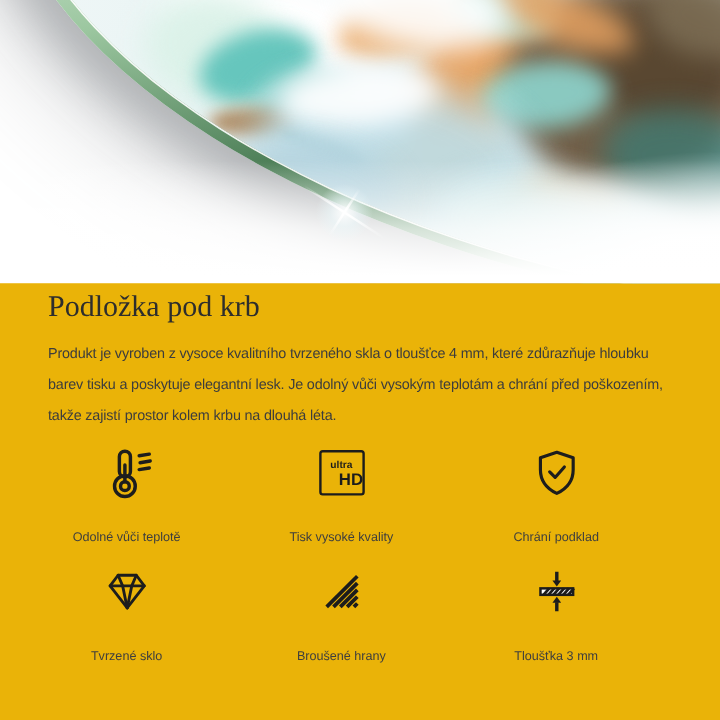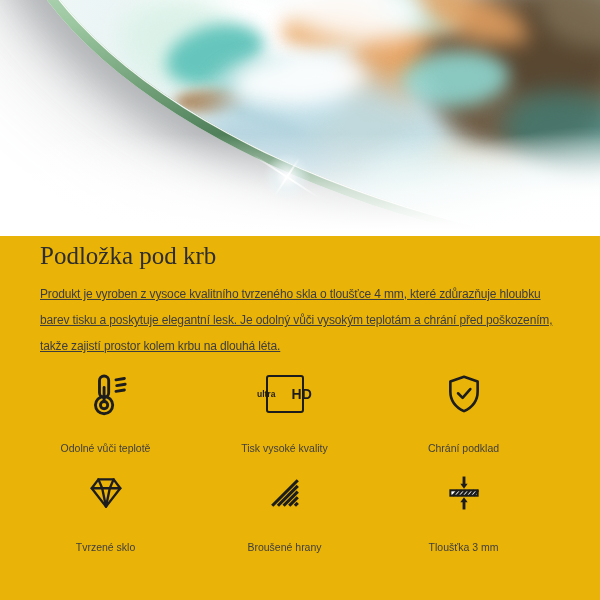--- a/index.html
+++ b/index.html
@@ -36,30 +36,30 @@
   .sparkle .ray-a{position:absolute;left:-40px;top:-1px;width:80px;height:2px;transform:rotate(33deg);
     background:linear-gradient(to right,rgba(255,255,255,0),#ffffff 45%,#ffffff 55%,rgba(255,255,255,0));}
   .sparkle .ray-b{position:absolute;left:-1px;top:-23px;width:2px;height:46px;transform:rotate(33deg);
     background:linear-gradient(to bottom,rgba(255,255,255,0),#ffffff 45%,#ffffff 55%,rgba(255,255,255,0));}
 
   
   .heading{margin:3px 40px 0 40px;font-family:"Liberation Serif",serif;font-weight:400;
     font-size:25px;line-height:34px;color:#2d2d2d;}
   .heading span{display:block;}
   .description{margin:8px 40px 0 40px;width:560px;font-size:12px;line-height:26px;
-    letter-spacing:-0.15px;color:#3d3d3d;white-space:pre-line;text-decoration:underline;}
+    letter-spacing:-0.15px;color:#3d3d3d;white-space:pre-line;}
 
   
   .features{display:grid;grid-template-columns:repeat(3,179px);row-gap:16px;margin:12px 0 0 16px;}
   .feature{display:flex;flex-direction:column;align-items:center;}
   .icon-wrap{height:46px;display:flex;align-items:center;justify-content:center;}
   .feature-label{margin-top:25px;font-size:10.5px;color:#3e3e3e;}
   .icon-svg{stroke:#1d1d1d;fill:none;stroke-width:1.5;stroke-linecap:round;stroke-linejoin:round;}
   .hd-box{width:34px;height:34px;border:2.5px solid #1c1c1c;border-radius:3px;
-    display:flex;align-items:center;justify-content:center;color:#1c1c1c;}
+    display:flex;flex-direction:column;align-items:center;justify-content:center;color:#1c1c1c;}
   .hd-top{font-size:8.5px;font-weight:700;line-height:9px;}
   .hd-bottom{font-size:14px;font-weight:700;line-height:14px;letter-spacing:.2px;margin-left:16px;}
 </style>
 </head>
 <body>
 
 <div class="page">
 
   <div class="hero">
     <div class="edge-disc"></div>

